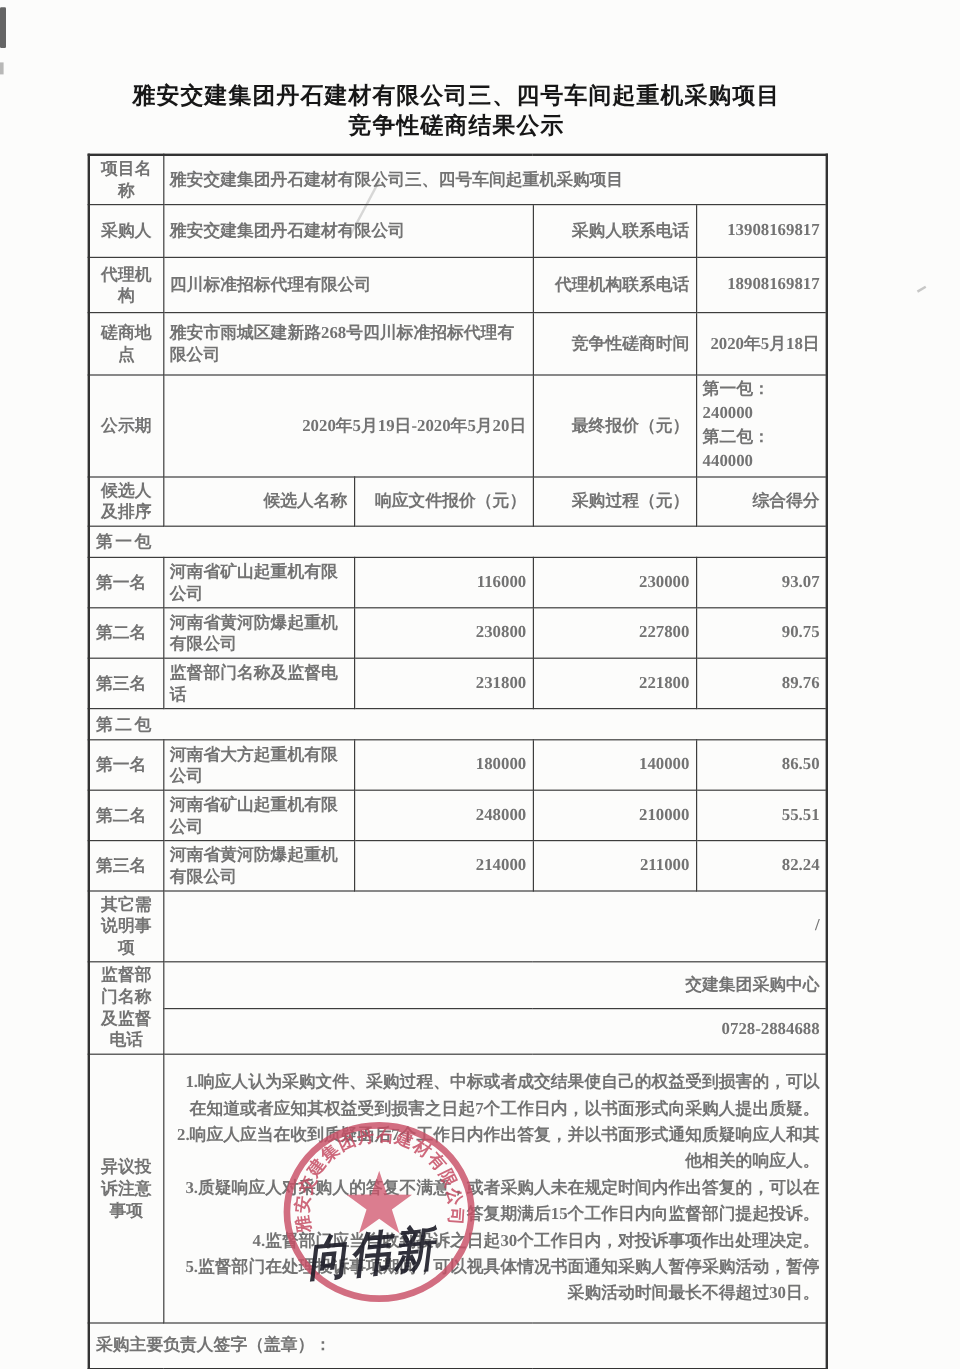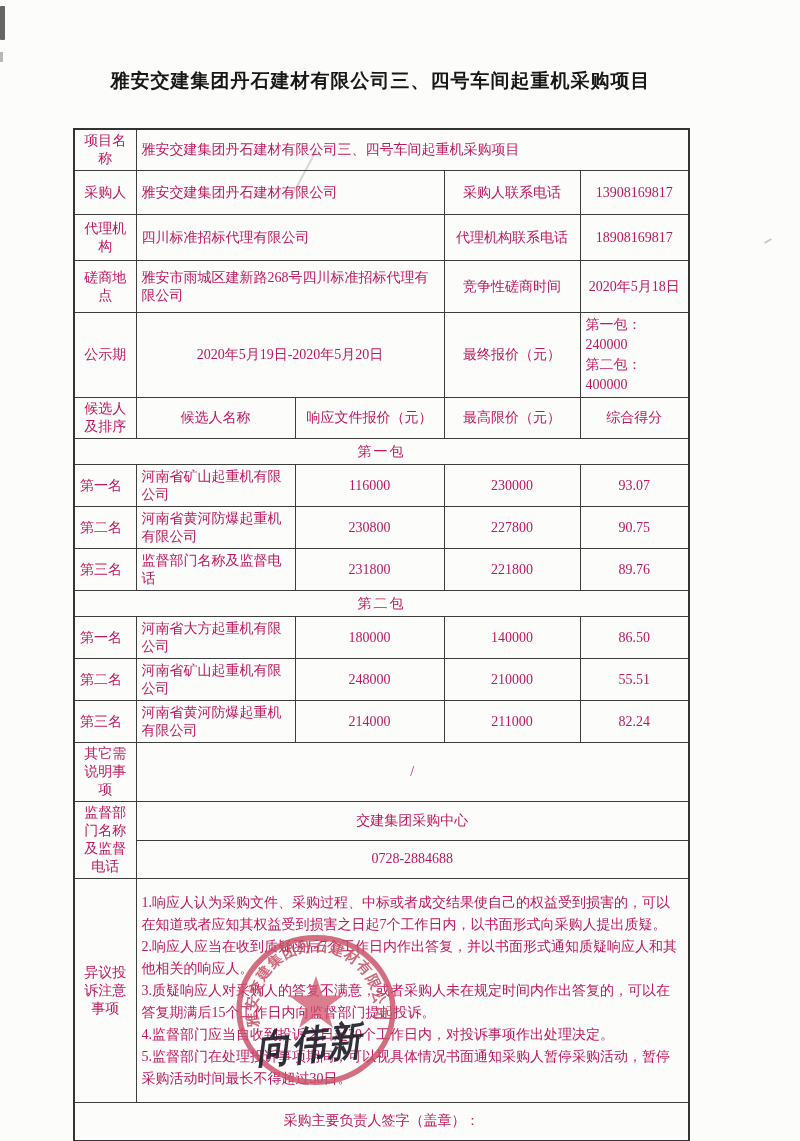--- a/index.html
+++ b/index.html
@@ -22,37 +22,37 @@
 
   
   .title-wrap{position:absolute;left:73px;top:68px;width:615px;text-align:center;
     font-family:"Liberation Sans","DejaVu Sans",sans-serif;font-weight:bold;
     font-size:19px;line-height:25px;letter-spacing:1px;color:#171717;}
 
   
   table.doc{
     position:absolute;left:73px;top:128px;
     width:615px;border-collapse:collapse;table-layout:fixed;
-    font-size:14px;color:#be185d;
+    font-size:14px;color:#737373;font-weight:bold;
   }
   table.doc td{
     border:1.5px solid #3d3d3d;
     padding:2px 5px;
     vertical-align:middle;
     overflow:hidden;
   }
   table.doc{border:2.5px solid #333;}
   td.lab{text-align:center;padding:2px 2px;}
   td.left{text-align:left;padding-left:7px;}
-  td.center{text-align:center;}
-  td.band{text-align:center;letter-spacing:2px;}
+  td.center{text-align:right;}
+  td.band{text-align:left;letter-spacing:2px;}
   td.price{padding-left:14px;line-height:20px;}
-  td.notice-cell{vertical-align:top;padding:30px 10px 10px 8px;line-height:22px;text-align:left;}
+  td.notice-cell{vertical-align:top;padding:30px 10px 10px 8px;line-height:22px;text-align:right;}
   .notice-item{margin:0;}
-  td.sig-cell{text-align:center;padding-left:7px;}
+  td.sig-cell{text-align:left;padding-left:7px;}
 
   
   .stamp{position:absolute;left:228px;top:922px;width:176px;height:176px;pointer-events:none;}
   .stamp svg{display:block;filter:blur(.3px);}
 
   
   .signature{
     position:absolute;left:256px;top:1022px;
     font-size:40px;font-weight:bold;font-style:italic;
     color:#20202b;letter-spacing:2px;
@@ -67,20 +67,21 @@
 
 <div class="page">
 
   <div class="artifact art1"></div>
   <div class="artifact art2"></div>
   <div class="artifact art3"></div>
   <div class="artifact crease"></div>
 
   <div class="title-wrap">
     <div>雅安交建集团丹石建材有限公司三、四号车间起重机采购项目</div>
+    <div>竞争性磋商结果公示</div>
   </div>
 
   <table class="doc">
     <colgroup>
       <col style="width:62px">
         <col style="width:159px">
         <col style="width:149px">
         <col style="width:136px">
         <col style="width:109px">
     </colgroup>
@@ -111,29 +112,29 @@
       <td class="center">竞争性磋商时间</td>
       <td class="center">2020年5月18日</td>
     </tr>
 
     <tr style="height:44px">
       <td class="lab">公示期</td>
       <td class="center" colspan="2">2020年5月19日-2020年5月20日</td>
       <td class="center">最终报价（元）</td>
       <td class="price">
         <div>第一包：240000</div>
-        <div>第二包：400000</div>
+        <div>第二包：440000</div>
       </td>
     </tr>
 
     <tr style="height:40px">
       <td class="lab">候选人及排序</td>
       <td class="center">候选人名称</td>
       <td class="center">响应文件报价（元）</td>
-      <td class="center">最高限价（元）</td>
+      <td class="center">采购过程（元）</td>
       <td class="center">综合得分</td>
     </tr>
 
     <tr style="height:26px">
       <td class="band" colspan="5">第一包</td>
     </tr>
 
     <tr style="height:42px">
       <td class="left">第一名</td>
       <td class="left">河南省矿山起重机有限公司</td>

